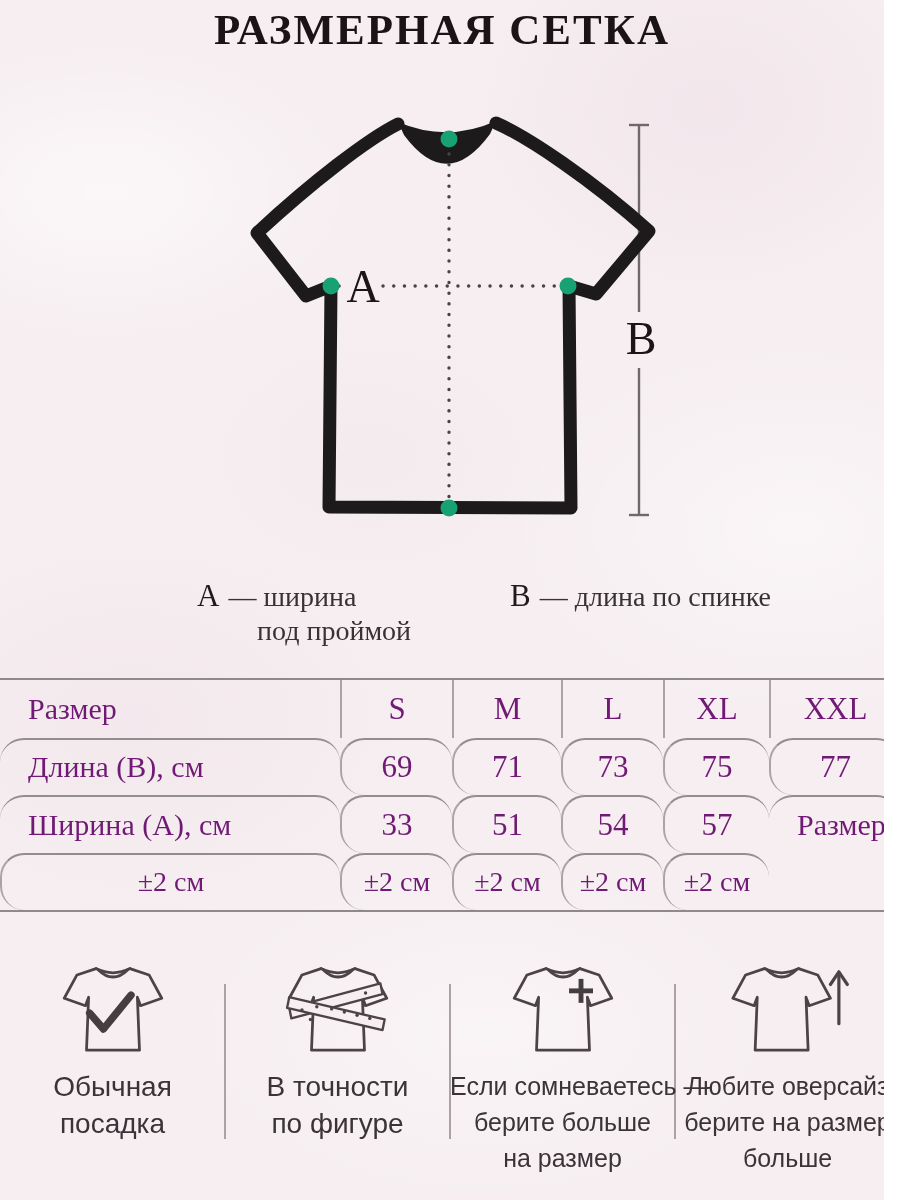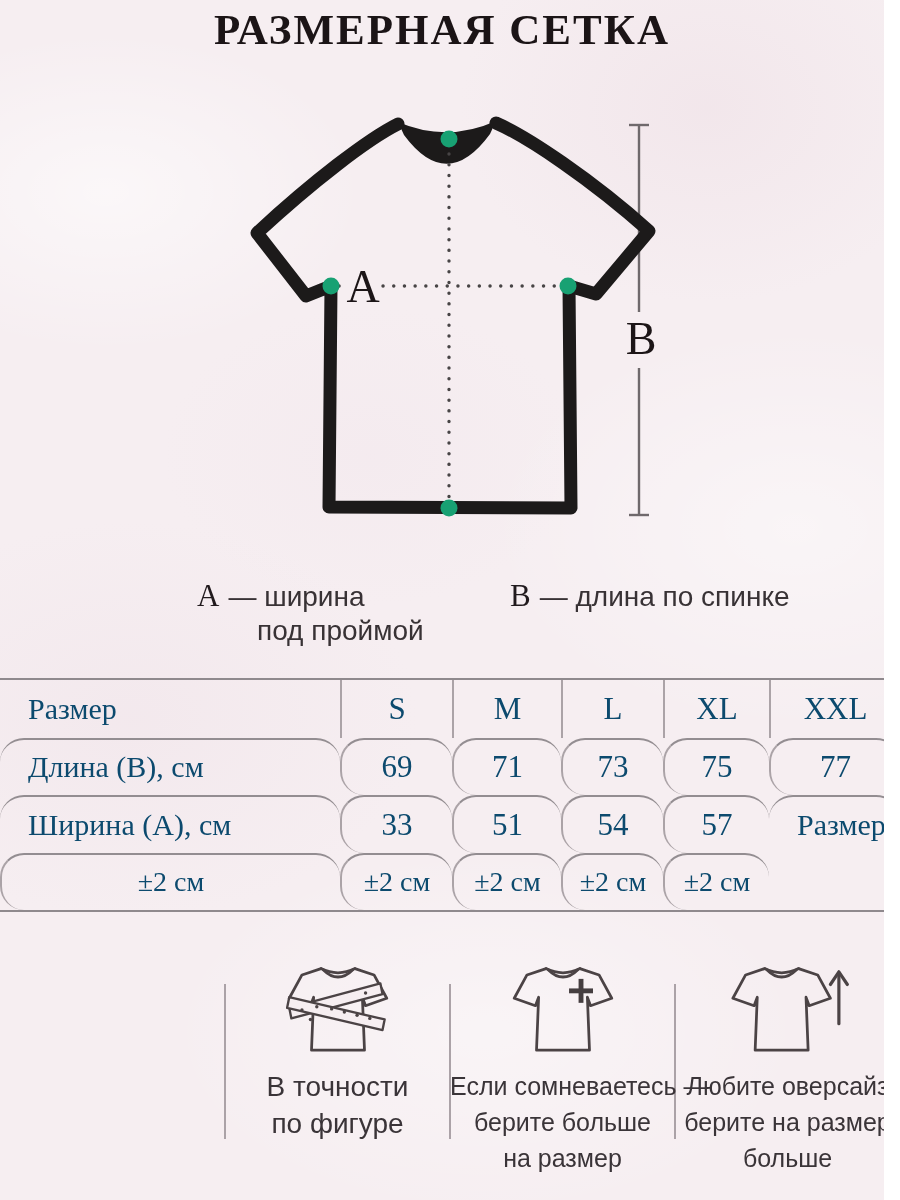--- a/index.html
+++ b/index.html
@@ -29,35 +29,35 @@
     color:#1b1416;
   }
   .diagram-svg{position:absolute;left:230px;top:100px;}
   .diagram-label{
     font-family:"Liberation Serif", serif;
     font-size:46px;fill:#1c1517;
   }
   
   .legend-line{position:absolute;display:flex;align-items:baseline;white-space:nowrap;}
   .legend-letter{font-family:"Liberation Serif", serif;font-size:31px;color:#211a1d;}
-  .legend-text{font-size:28px;color:#383235;margin-left:9px;}
+  .legend-text{font-size:28px;color:#383235;margin-left:9px;font-family:Liberation Serif, serif;}
   .legend-a1{left:197px;top:578px;}
   .legend-a2{left:257px;top:615px;justify-content:center;}
   .legend-b1{left:510px;top:578px;}
   .legend-a2 .legend-text{margin-left:0;}
   
   .size-table{
     position:absolute;left:0;top:678px;width:900px;
     display:grid;
     grid-template-columns:340px 112px 109px 102px 106px 131px;
     grid-auto-rows:57.5px;
     border-top:2px solid #8f898d;
     border-bottom:2px solid #8f898d;
     font-family:"Liberation Serif", serif;
-    color:#0c4a6e;
+    color:#701a75;
   }
   .cell{
     display:flex;align-items:center;justify-content:center;
     font-size:31px;
   }
   .cell.vline{border-left:2px solid #aba3a7;}
   .cell.hline{border-top:2px solid #938d91;border-radius:24px;}
   .cell.row-label{justify-content:flex-start;padding-left:28px;font-size:30px;}
   .cell.small{font-size:28px;}
   
@@ -148,20 +148,35 @@
     <div class="cell vline hline small">±2 см</div>
     <div class="cell vline hline small">±2 см</div>
     <div class="cell vline hline small">±2 см</div>
     <div class="cell vline hline small">±2 см</div>
   </div>
 
   <div class="fit-sep" style="left:224px"></div>
   <div class="fit-sep" style="left:449px"></div>
   <div class="fit-sep" style="left:674px"></div>
 
+  <div class="fit-col" style="left:0">
+    <svg class="fit-icon" width="132" height="106" viewBox="0 0 120 100">
+      <g fill="none" stroke="#4b4345" stroke-width="2.6" stroke-linejoin="round" stroke-linecap="round">
+        <path d="M 44,10 L 26,16 L 14,38 L 34,45 L 37,37 L 35,87 L 85,87 L 83,37 L 86,45 L 106,38 L 94,16 L 76,10"></path>
+        <path d="M 44,10 Q 60,18 76,10"></path>
+        <path d="M 46,11 Q 60,25 74,11"></path>
+      </g>
+      <polyline points="38,52 51,67 77,35" fill="none" stroke="#453e40" stroke-width="7" stroke-linecap="round" stroke-linejoin="round"></polyline>
+    </svg>
+    <div class="fit-label">
+      <div>Обычная</div>
+      <div>посадка</div>
+      <div></div>
+    </div>
+  </div>
 
   <div class="fit-col" style="left:225px">
     <svg class="fit-icon" width="132" height="106" viewBox="0 0 120 100">
       <g fill="none" stroke="#4b4345" stroke-width="2.6" stroke-linejoin="round" stroke-linecap="round">
         <path d="M 44,10 L 26,16 L 14,38 L 34,45 L 37,37 L 35,87 L 85,87 L 83,37 L 86,45 L 106,38 L 94,16 L 76,10"></path>
         <path d="M 44,10 Q 60,18 76,10"></path>
         <path d="M 46,11 Q 60,25 74,11"></path>
       </g>
       <g stroke="#4b4345" stroke-width="2.2" stroke-linejoin="round">
         <polygon points="16,57 102,34 100,24 14,47" fill="#f6eef1"></polygon>

